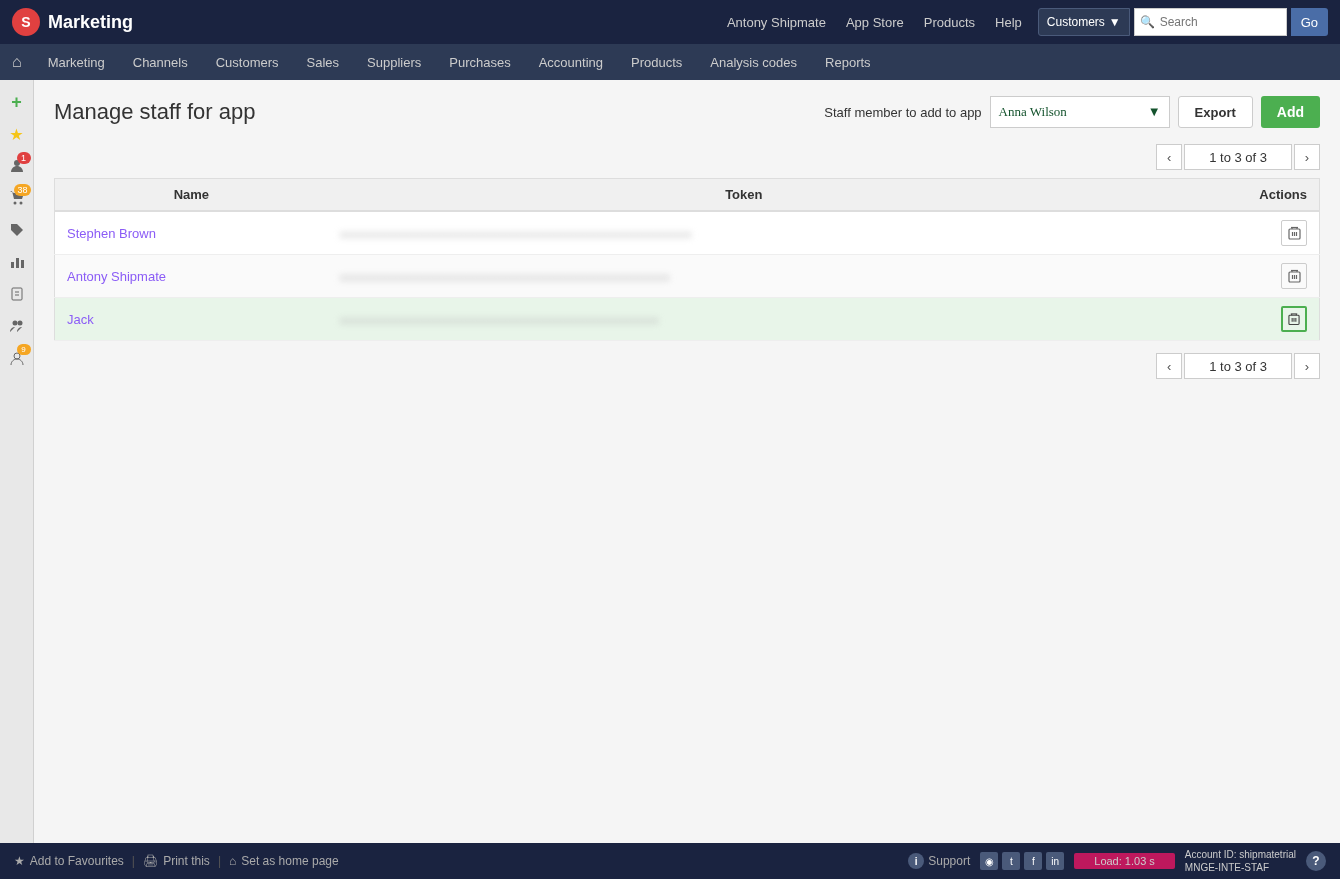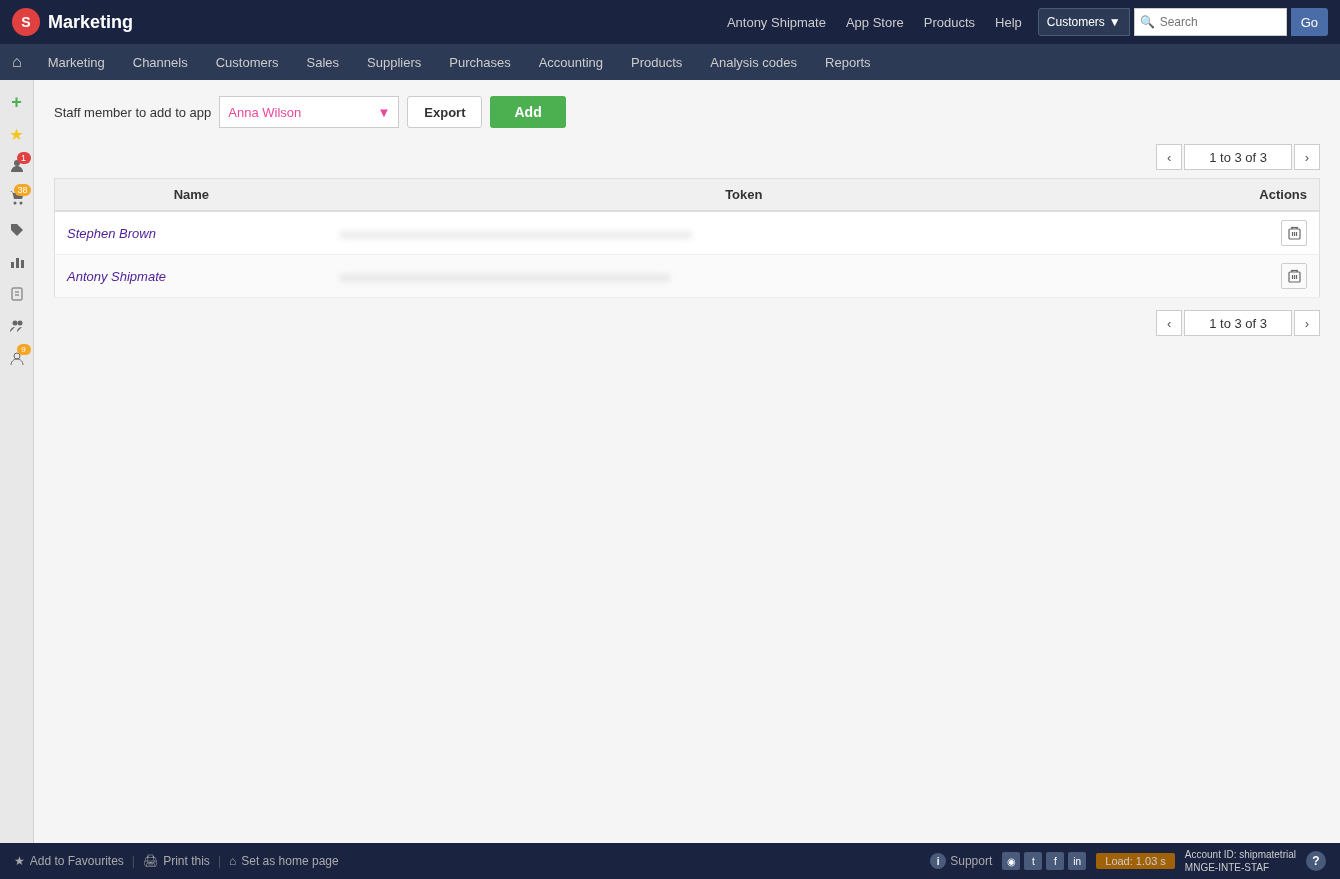--- a/index.html
+++ b/index.html
@@ -189,44 +189,45 @@
     }
     .staff-label {
       font-size: 13px;
       color: #333;
     }
     .staff-dropdown {
       border: 1px solid #ccc;
       background: #fff;
       padding: 5px 8px;
       font-size: 13px;
-      color: #ec4899;
+      color: #14532d;
       width: 180px;
       display: flex;
       align-items: center;
       justify-content: space-between;
       cursor: pointer;
       height: 32px;
+      font-family: Liberation Serif, serif;
     }
     .export-btn {
       background: #fff;
       border: 1px solid #ccc;
       padding: 5px 16px;
       font-size: 13px;
       color: #333;
       cursor: pointer;
       height: 32px;
       border-radius: 3px;
       font-weight: bold;
     }
     .add-btn {
       background: #4caf50;
       border: none;
       color: #fff;
-      padding: 5px 24px;
+      padding: 5px 16px;
       font-size: 14px;
       font-weight: bold;
       cursor: pointer;
       height: 32px;
       border-radius: 3px;
     }
 
     
     .pagination {
       display: flex;
@@ -278,23 +279,22 @@
       text-align: right;
     }
     .data-table td {
       padding: 8px 12px;
       border-bottom: 1px solid #eee;
       font-size: 13px;
     }
     .data-table tr:nth-child(even) { background: #fafafa; }
     .data-table tr.highlighted { background: #e8f5e9; }
     .row-link {
-      color: #4c1d95;
+      color: #8b5cf6;
       text-decoration: none;
-      font-style: italic;
     }
     .token-blur {
       color: #bbb;
       font-size: 11px;
       filter: blur(3px);
       user-select: none;
     }
     .actions-cell {
       text-align: right;
     }
@@ -375,22 +375,22 @@
       height: 18px;
       background: #4a5a7a;
       border-radius: 2px;
       display: flex;
       align-items: center;
       justify-content: center;
       color: #fff;
       font-size: 10px;
     }
     .load-info {
-      background: #a16207;
-      padding: 2px 9px;
+      background: #be185d;
+      padding: 2px 20px;
       border-radius: 2px;
       color: #ccc;
       font-size: 11px;
     }
     .account-info {
       font-size: 10px;
       color: #ccc;
       text-align: left;
       line-height: 1.3;
     }
@@ -503,20 +503,21 @@
           <circle cx="8" cy="6" r="3"></circle>
           <path d="M2 15c0-3.3 2.7-6 6-6s6 2.7 6 6"></path>
         </svg>
       <span class="badge badge-orange" style="font-size:8px;">9</span>
     </div>
   </div>
 
   <div class="content-area">
 
     <div class="page-header">
+      <h1 class="page-title">Manage staff for app</h1>
       <div class="header-actions">
         <span class="staff-label">Staff member to add to app</span>
         <div class="staff-dropdown">
           <span>Anna Wilson</span>
           <span>▼</span>
         </div>
         <button class="export-btn">Export</button>
         <button class="add-btn">Add</button>
       </div>
     </div>
@@ -560,20 +561,41 @@
         <tr>
           <td>
             <a class="row-link">Antony Shipmate</a>
           </td>
           <td>
             <span class="token-blur">xxxxxxxxxxxxxxxxxxxxxxxxxxxxxxxxxxxxxxxxxxxxxxxxxxxxxxxxxxxx</span>
           </td>
           <td class="actions-cell">
             <button class="delete-btn-plain">
               <svg width="13" height="14" viewBox="0 0 13 14" fill="none" stroke="#666" stroke-width="1.2">
+                <rect x="1" y="3" width="11" height="10" rx="1"></rect>
+                <line x1="4" y1="3" x2="4" y2="1.5"></line>
+                  <line x1="9" y1="3" x2="9" y2="1.5"></line>
+                <line x1="3" y1="1.5" x2="10" y2="1.5"></line>
+                <line x1="4.5" y1="6" x2="4.5" y2="10"></line>
+                <line x1="6.5" y1="6" x2="6.5" y2="10"></line>
+                <line x1="8.5" y1="6" x2="8.5" y2="10"></line>
+              </svg>
+            </button>
+          </td>
+        </tr>
+        <tr class="highlighted">
+          <td>
+            <a class="row-link">Jack</a>
+          </td>
+          <td>
+            <span class="token-blur">xxxxxxxxxxxxxxxxxxxxxxxxxxxxxxxxxxxxxxxxxxxxxxxxxxxxxxxxxx</span>
+          </td>
+          <td class="actions-cell">
+            <button class="delete-btn">
+              <svg width="13" height="14" viewBox="0 0 13 14" fill="none" stroke="#444" stroke-width="1.2">
                 <rect x="1" y="3" width="11" height="10" rx="1"></rect>
                 <line x1="4" y1="3" x2="4" y2="1.5"></line>
                   <line x1="9" y1="3" x2="9" y2="1.5"></line>
                 <line x1="3" y1="1.5" x2="10" y2="1.5"></line>
                 <line x1="4.5" y1="6" x2="4.5" y2="10"></line>
                 <line x1="6.5" y1="6" x2="6.5" y2="10"></line>
                 <line x1="8.5" y1="6" x2="8.5" y2="10"></line>
               </svg>
             </button>
           </td>

